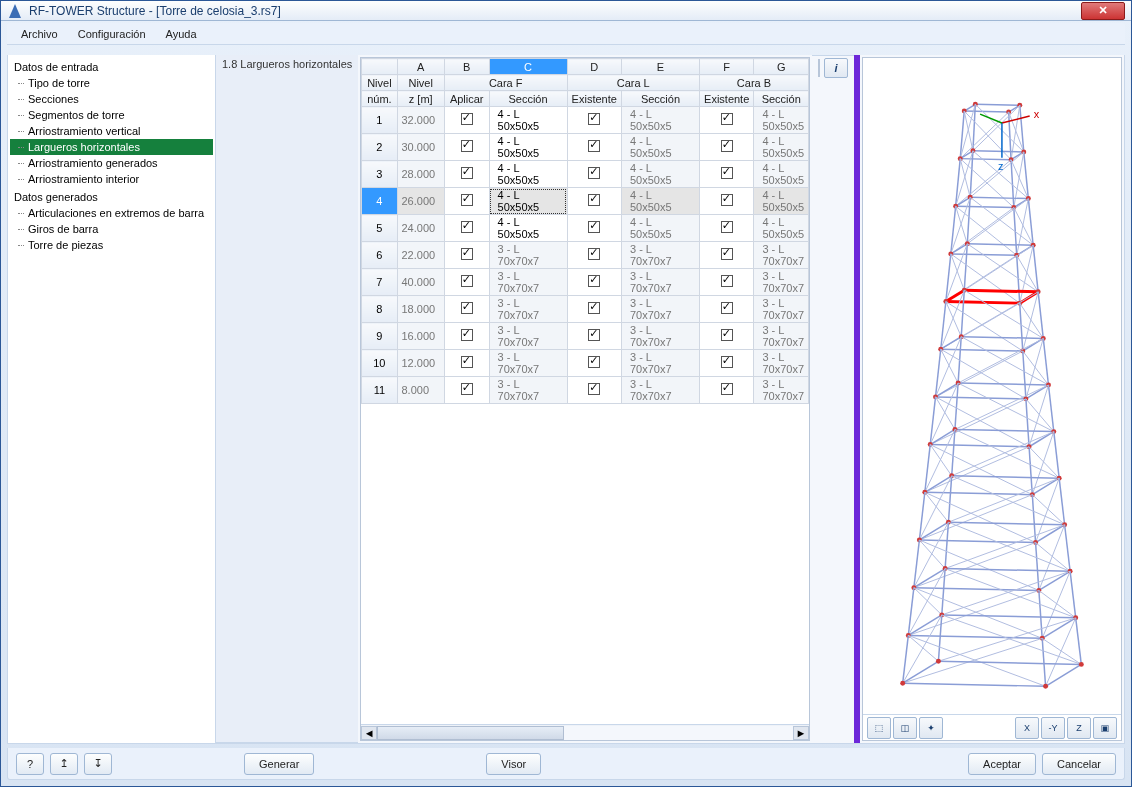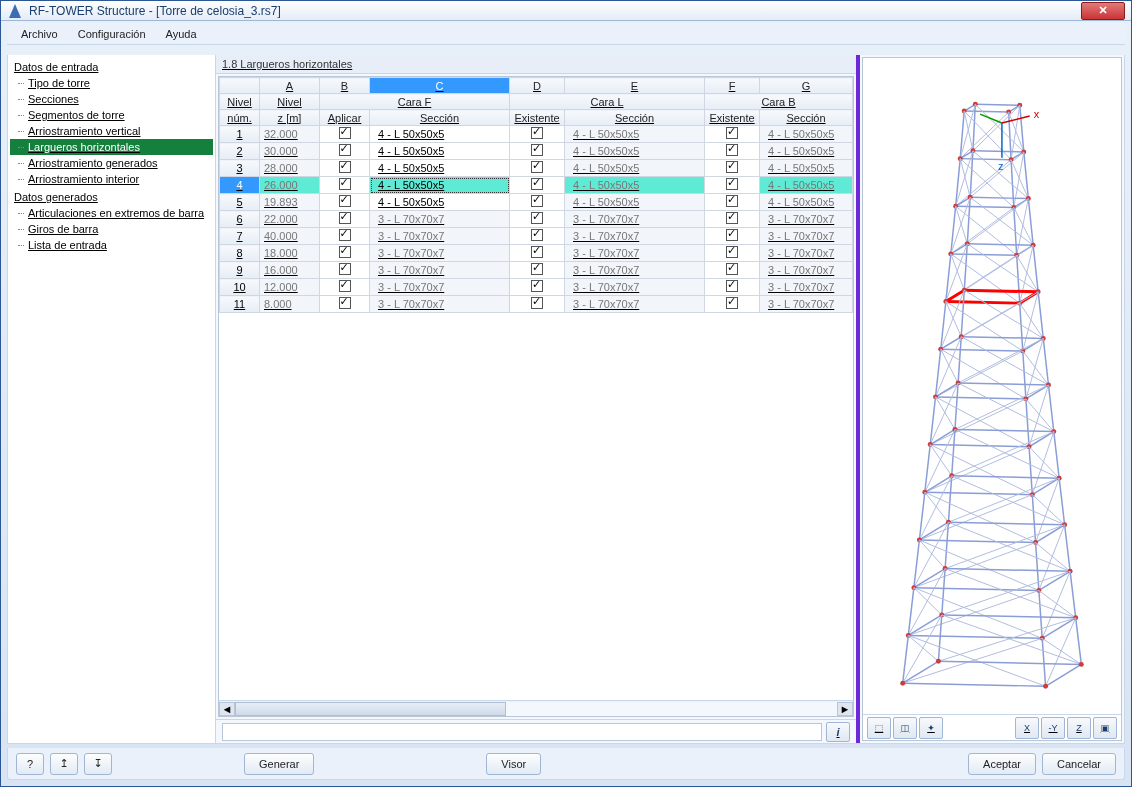--- a/index.html
+++ b/index.html
@@ -4,41 +4,41 @@
 <style>
 * { box-sizing: border-box; margin: 0; padding: 0; font-family: "Segoe UI", Tahoma, sans-serif; font-size: 11px; }
 body { background: #fff; }
 .window { width: 1132px; height: 787px; border: 1px solid #2b5797; background: linear-gradient(#e8f0fa,#d8e4f3); position: relative; }
 .titlebar { height: 20px; background: linear-gradient(#fdfefe,#e4ecf7); display: flex; align-items: center; padding: 0 6px; border-bottom: 1px solid #9fb7d4; }
 .titlebar .icon { width: 16px; height: 16px; margin-right: 6px; }
 .titlebar .title { color: #1a3e6e; font-size: 12px; }
 .titlebar .close { margin-left: auto; width: 44px; height: 18px; background: linear-gradient(#e07a7a,#c33); border: 1px solid #8b1a1a; border-radius: 2px; color: #fff; text-align: center; line-height: 14px; font-weight: bold; }
 .menubar { height: 22px; background: #eaf1fb; border-bottom: 1px solid #c8d7ea; display: flex; align-items: center; padding: 0 6px; gap: 4px; margin: 2px 6px 0 6px; border-radius: 3px 3px 0 0;}
 .menubar span { padding: 2px 8px; color: #222; }
-.body { position: absolute; top: 54px; left: 6px; right: 6px; bottom: 42px; background: #f4f7fc; border: 1px solid #c8d7ea; border-top: none; display: flex; text-decoration: underline; }
+.body { position: absolute; top: 54px; left: 6px; right: 6px; bottom: 42px; background: #f4f7fc; border: 1px solid #c8d7ea; border-top: none; display: flex; }
 .tree { width: 208px; border-right: 1px solid #c8d7ea; background: #fff; padding: 4px 2px; overflow: hidden; }
 .tree .group { margin-bottom: 2px; }
 .tree .group > .lbl { color: #000; padding: 2px 4px; }
 .tree .item { padding: 2px 4px 2px 18px; color: #000; position: relative; white-space: nowrap; }
 .tree .item::before { content: ""; position: absolute; left: 8px; top: 50%; width: 6px; border-top: 1px dotted #888; }
 .tree .item.sel { background: #15803d; color: #fff; }
 .content { flex: 1; display: flex; }
-.main { flex: 1; display: flex; flex-direction: column; border-right: 4px solid #6d28d9; }
+.main { flex: 1; display: flex; border-right: 6px solid #6d28d9; }
 .section-title { background: #e8eef8; padding: 3px 6px; color: #333; border-bottom: 1px solid #c8d7ea; }
 .grid-wrap { flex: 1; overflow: hidden; background: #fff; margin: 2px; border: 1px solid #b8c6d9; position: relative; }
 table { border-collapse: collapse; width: 100%; }
 th, td { border: 1px solid #d0d7e2; padding: 1px 4px; height: 16px; text-align: center; }
 th { background: linear-gradient(#f7f9fc,#e6edf6); font-weight: normal; color: #222; }
 th.colsel { background: #3399ff; color: #fff; }
 td.rh { background: linear-gradient(#f7f9fc,#e6edf6); text-align: center; width: 40px; }
 td.rh.sel { background: #3399ff; color: #fff; }
 td.num { text-align: left; color: #777; background: #f2f5f9; }
 td.txt { text-align: left; color: #777; background: #f2f5f9; padding-left: 8px; }
 td.txt.edit { background: #fff; color: #000; }
-tr.selrow td.num, tr.selrow td.txt { background: #5eead4; }
+tr.selrow td.num, tr.selrow td.txt { background: #e5e5e5; }
 tr.selrow td.txt.hl { outline: 1px dotted #333; outline-offset: -2px; }
 .chk { display: inline-block; width: 12px; height: 12px; border: 1px solid #555; background: #fff; position: relative; }
 .chk.on::after { content: "✓"; position: absolute; top: -3px; left: 0; font-size: 11px; }
 .scrollbar-h { height: 16px; background: #eef2f8; border-top: 1px solid #c8d7ea; display: flex; align-items: center; }
 .scrollbar-h .arrow { width: 16px; height: 14px; background: #e0e6ef; border: 1px solid #b8c6d9; text-align: center; line-height: 12px; }
 .scrollbar-h .track { flex: 1; height: 14px; background: #f4f7fc; position: relative; }
 .scrollbar-h .thumb { position: absolute; left: 0; width: 45%; height: 100%; background: linear-gradient(#e6edf6,#d0dae8); border: 1px solid #b0bed2; }
 .statusrow { height: 24px; background: #f4f7fc; border-top: 1px solid #c8d7ea; display: flex; align-items: center; padding: 0 6px; }
 .statusrow .input { flex: 1; height: 18px; border: 1px solid #b8c6d9; background: #fff; }
 .statusrow .ibtn { width: 24px; height: 20px; margin-left: 4px; border: 1px solid #9fb7d4; background: linear-gradient(#f7f9fc,#e0e8f2); border-radius: 2px; text-align: center; line-height: 18px; font-weight: bold; font-style: italic; color: #1a3e6e; }
@@ -82,21 +82,21 @@
           <div class="item">Segmentos de torre</div>
           <div class="item">Arriostramiento vertical</div>
           <div class="item sel">Largueros horizontales</div>
           <div class="item">Arriostramiento generados</div>
           <div class="item">Arriostramiento interior</div>
         </div>
         <div class="group">
           <div class="lbl">Datos generados</div>
           <div class="item">Articulaciones en extremos de barra</div>
           <div class="item">Giros de barra</div>
-          <div class="item">Lista de entrada</div>
+          <div class="item">Torre de piezas</div>
         </div>
       </div>
 
     <div class="content">
       <div class="main">
         <div class="section-title">1.8 Largueros horizontales</div>
         <div class="grid-wrap">
           <table id="grid">
               <tbody>
                 <tr>
@@ -161,21 +161,21 @@
                   <td class="num ">26.000</td>
                   <td><span class="chk on"></span></td>
                   <td class="txt edit hl">4 - L 50x50x5</td>
                   <td><span class="chk on"></span></td>
                   <td class="txt">4 - L 50x50x5</td>
                   <td><span class="chk on"></span></td>
                   <td class="txt">4 - L 50x50x5</td>
                 </tr>
                 <tr class="">
                   <td class="rh ">5</td>
-                  <td class="num ">19.893</td>
+                  <td class="num ">24.000</td>
                   <td><span class="chk on"></span></td>
                   <td class="txt edit ">4 - L 50x50x5</td>
                   <td><span class="chk on"></span></td>
                   <td class="txt">4 - L 50x50x5</td>
                   <td><span class="chk on"></span></td>
                   <td class="txt">4 - L 50x50x5</td>
                 </tr>
                 <tr class="">
                   <td class="rh ">6</td>
                   <td class="num ">22.000</td>

